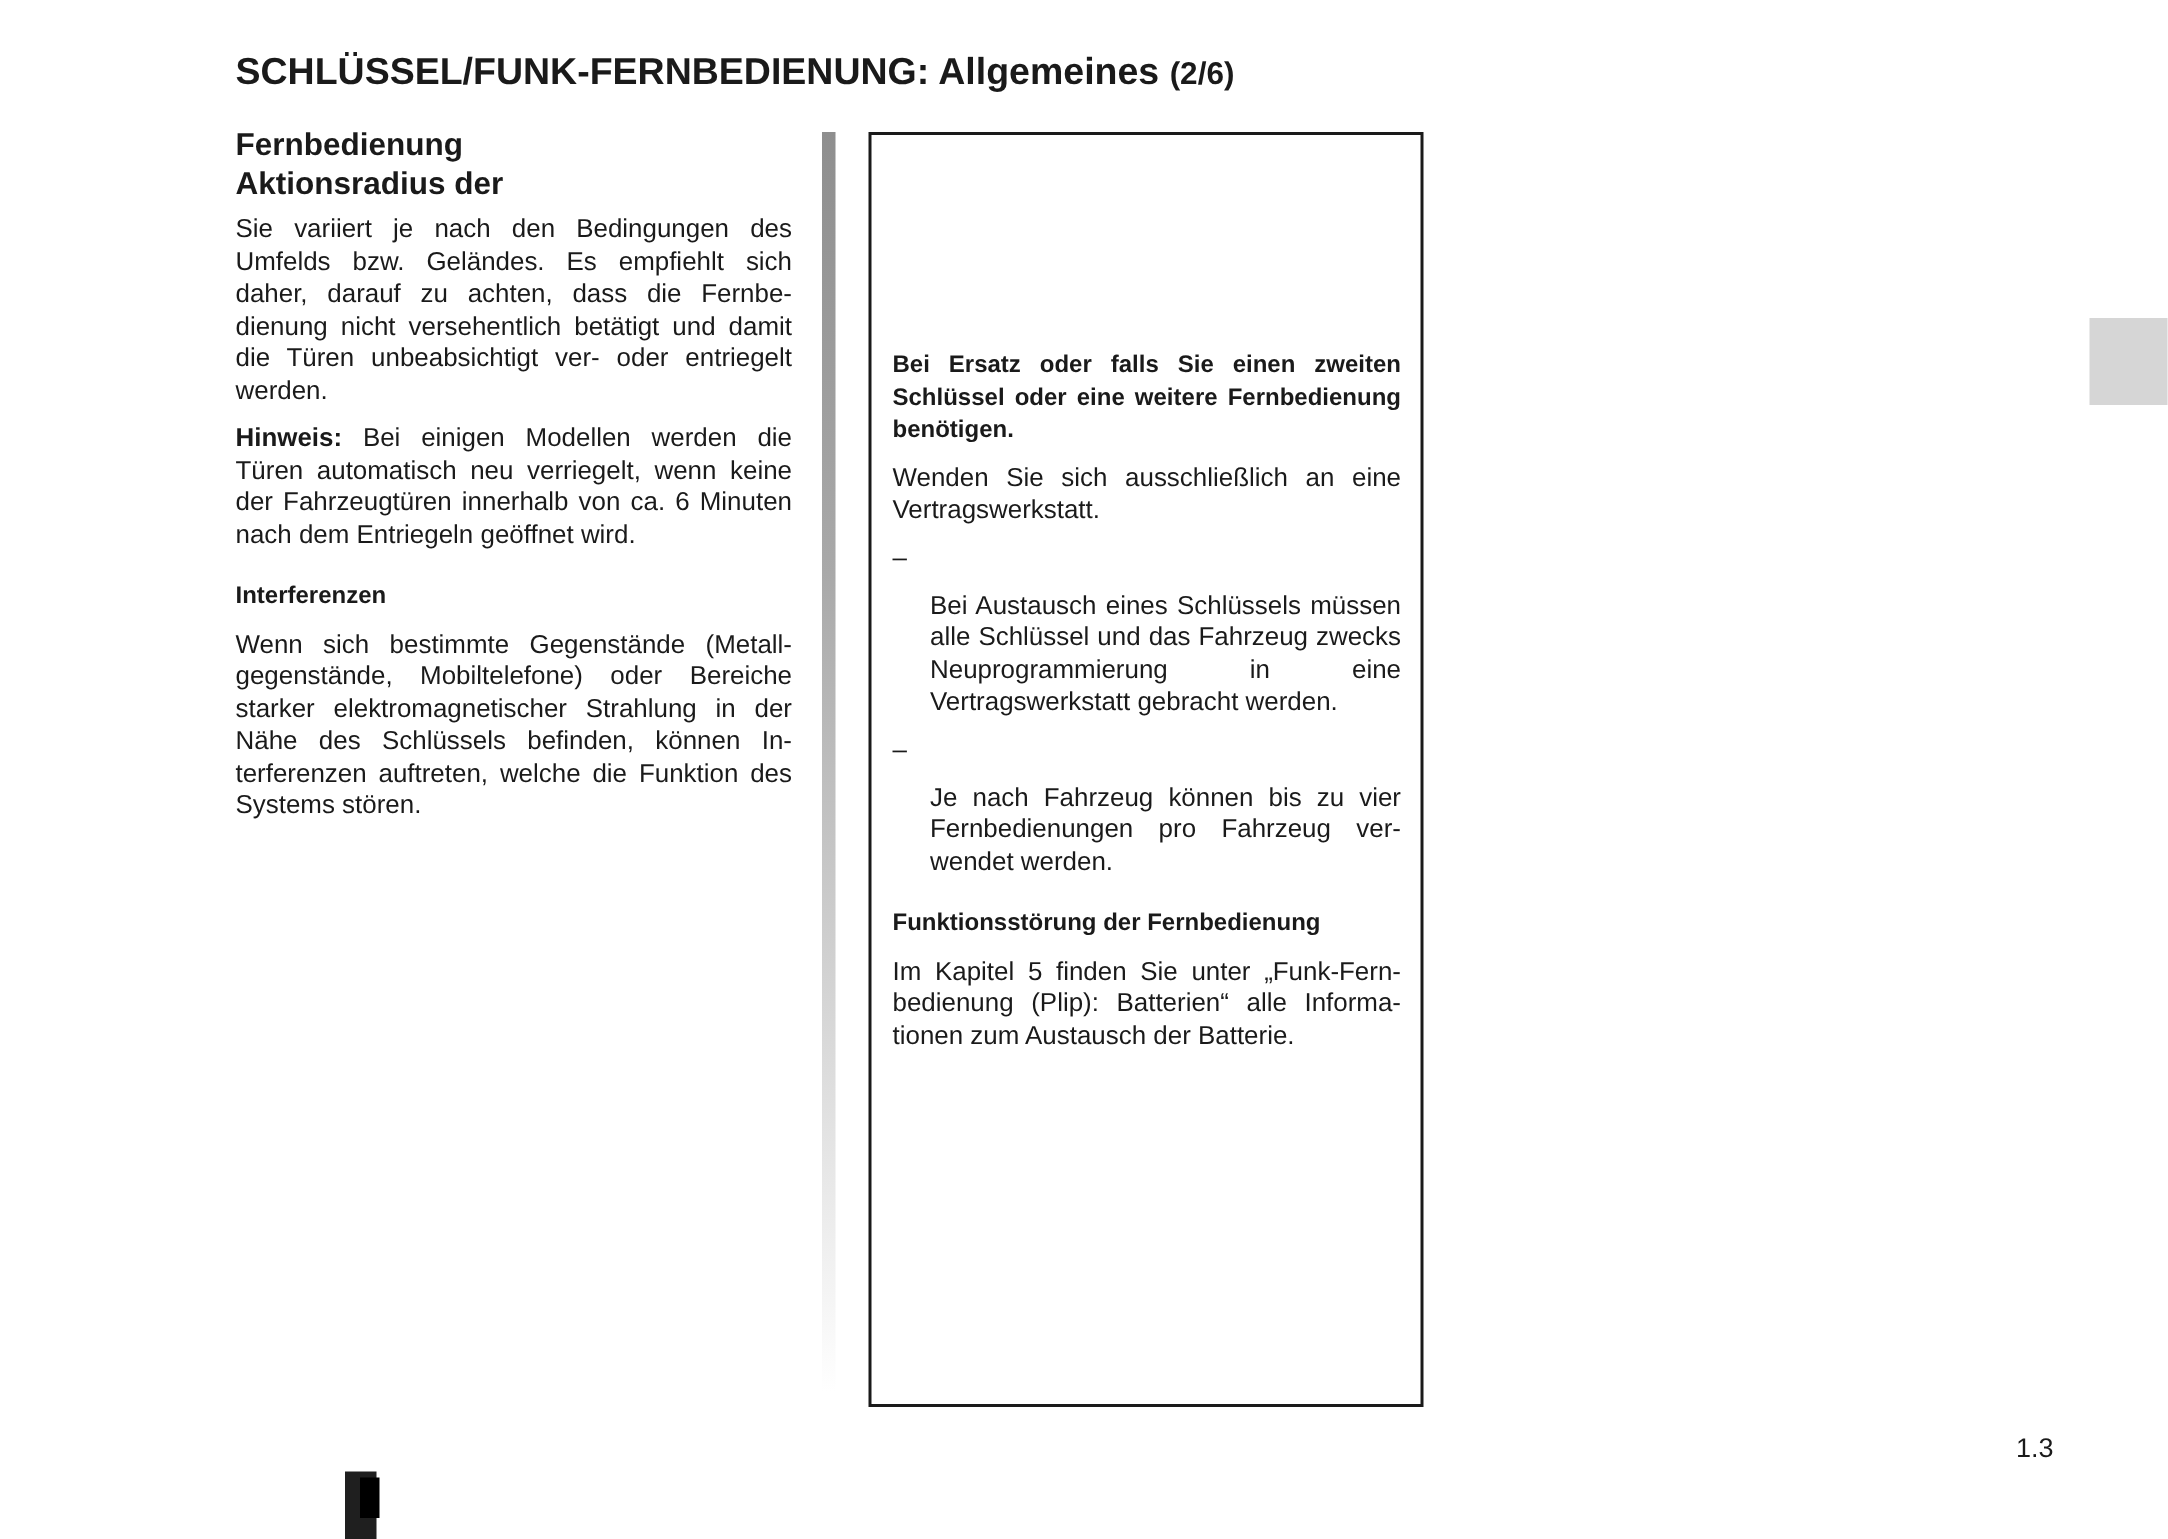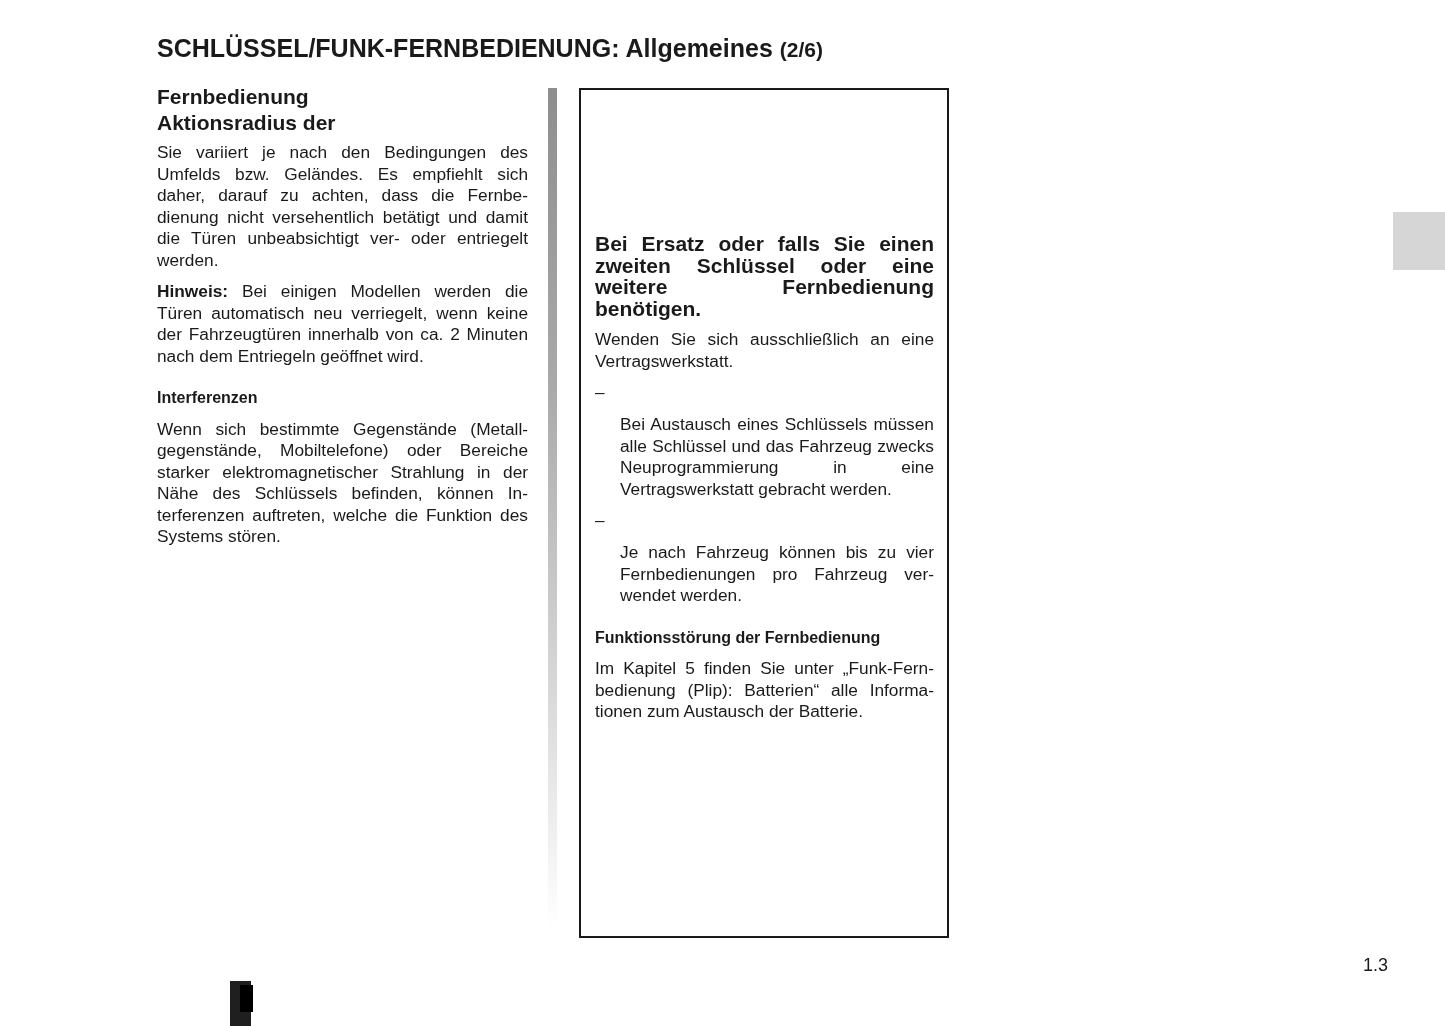--- a/index.html
+++ b/index.html
@@ -36,34 +36,34 @@
   }
 
   .info-box {
     position: absolute; left: 579px; top: 88px; width: 366px; height: 846px;
     border: 2px solid #1a1a1a; box-sizing: content-box;
   }
   .info-box-inner {
     position: absolute; left: 14px; top: 143px; width: 339px;
   }
   .box-lead {
-    font-size: 21px; line-height: 21.5px; font-weight: bold; text-align: justify; margin: 0 0 10px 0;
+    font-size: 16px; line-height: 21.5px; font-weight: bold; text-align: justify; margin: 0 0 10px 0;
   }
   .bullet {
     display: flex; font-size: 17.3px; line-height: 21.5px; margin: 0 0 10px 0;
   }
   .bullet .dash { width: 25px; flex: 0 0 25px; }
   .bullet .txt { flex: 1; text-align: justify; margin-top: 32px; }
 
   .side-tab {
     position: absolute; left: 1393px; top: 212px; width: 52px; height: 58px;
     background: #d6d6d6;
   }
   .page-number {
-    position: absolute; left: 1344px; top: 955px; font-size: 18px; color: #1a1a1a; margin-left: 19px;
+    position: absolute; left: 1344px; top: 955px; font-size: 18px; color: #1a1a1a;
   }
   .corner-mark {
     position: absolute; left: 230px; top: 981px; width: 21px; height: 45px;
     background: #1f1f1f;
   }
   .corner-mark-inner {
     position: absolute; left: 10px; top: 4px; width: 13px; height: 27px;
     background: #000000;
   }
 </style>
@@ -74,21 +74,21 @@
   <span>SCHLÜSSEL/FUNK-FERNBEDIENUNG: Allgemeines</span>
   <span class="suffix">(2/6)</span>
 </div>
 
 <div class="col-left">
   <div class="h2">
     <div>Fernbedienung</div>
     <div>Aktionsradius der</div>
   </div>
   <p class="p">Sie variiert je nach den Bedingungen des Umfelds bzw. Geländes. Es empfiehlt sich daher, darauf zu achten, dass die Fernbe­dienung nicht versehentlich betätigt und damit die Türen unbeabsichtigt ver- oder entriegelt werden.</p>
-  <p class="p"><b>Hinweis:</b><span> Bei einigen Modellen werden die Türen automatisch neu verriegelt, wenn keine der Fahrzeugtüren innerhalb von ca. 2 Minuten nach dem Entriegeln geöffnet wird.</span></p>
+  <p class="p"><b>Hinweis:</b><span> Bei einigen Modellen werden die Türen automatisch neu verriegelt, wenn keine der Fahrzeugtüren innerhalb von ca. 6 Minuten nach dem Entriegeln geöffnet wird.</span></p>
   <div class="h3">Interferenzen</div>
   <p class="p">Wenn sich bestimmte Gegenstände (Metall­gegenstände, Mobiltelefone) oder Bereiche starker elektromagnetischer Strahlung in der Nähe des Schlüssels befinden, können In­terferenzen auftreten, welche die Funktion des Systems stören.</p>
 </div>
 
 <div class="divider-bar"></div>
 
 <div class="info-box">
   <div class="info-box-inner">
     <p class="box-lead">Bei Ersatz oder falls Sie einen zwei­ten Schlüssel oder eine weitere Fern­bedienung benötigen.</p>
     <p class="p">Wenden Sie sich ausschließlich an eine Vertragswerkstatt.</p>

